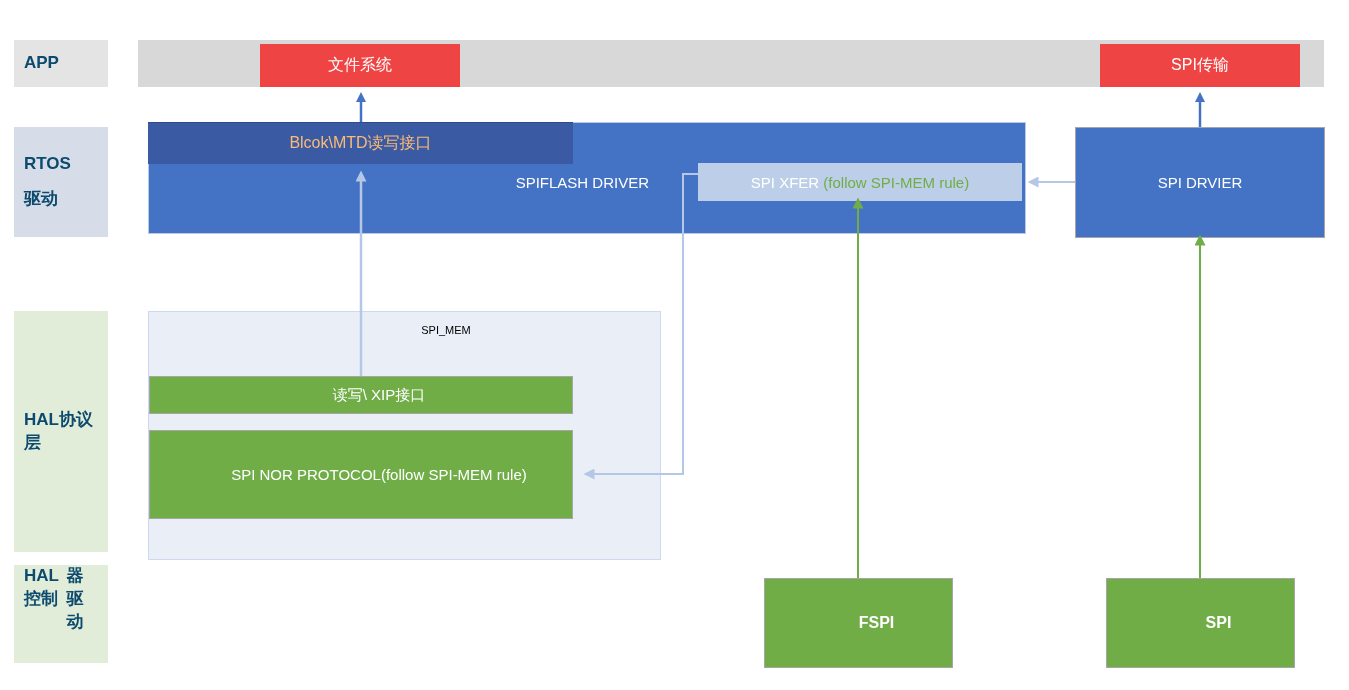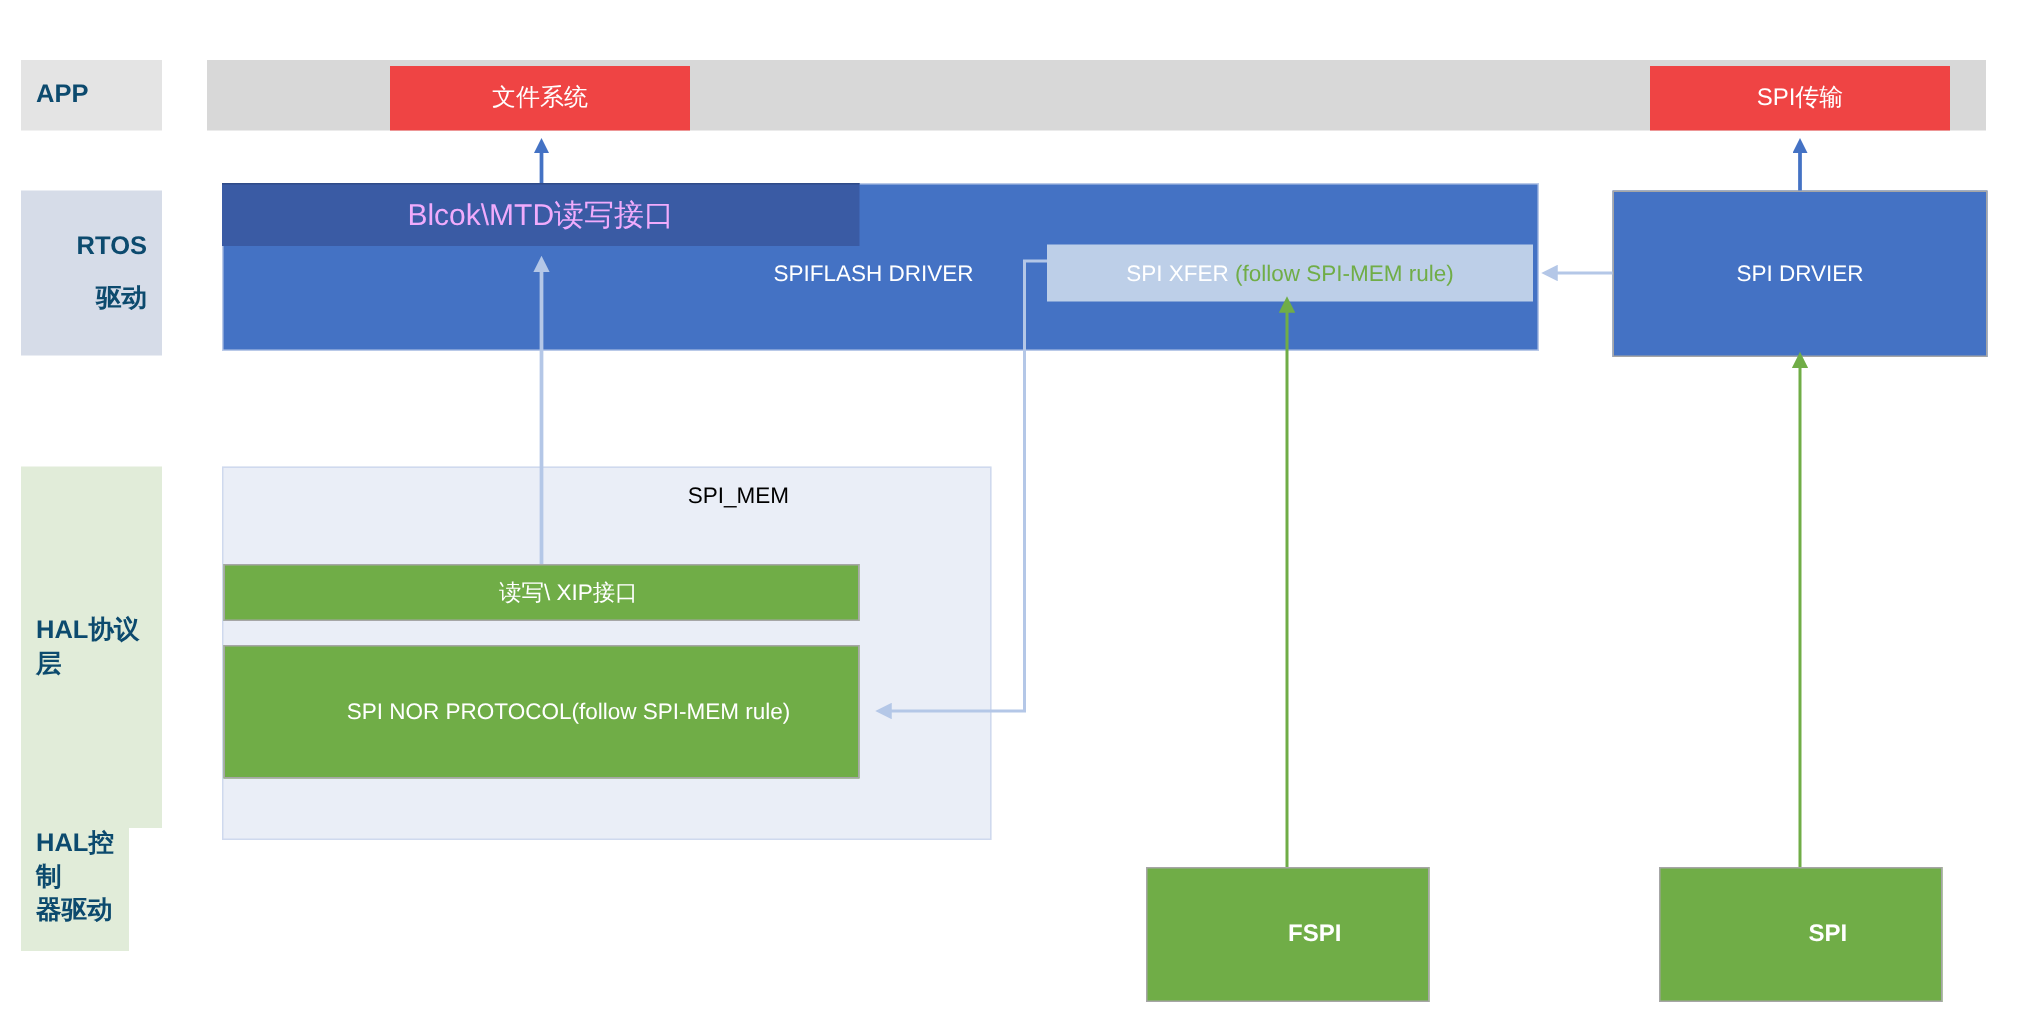--- a/index.html
+++ b/index.html
@@ -56,22 +56,22 @@
     color: #ffffff;
     font-size: 15px;
     align-items: flex-start;
     justify-content: flex-end;
   }
   .spiflash-driver .lbl { padding: 51px 376px 0 0; }
 
   .mtd-box {
     background: #3a5ba4;
     border-top: 1px solid #2f4b88;
-    color: #f0abfc;
-    font-size: 20px;
+    color: #fdba74;
+    font-size: 16px;
   }
 
   .spi-xfer {
     background: #bdcfe8;
     color: #ffffff;
     font-size: 15px;
   }
   .spi-xfer .green { color: #70ad47; }
 
   .spi-driver {
@@ -82,22 +82,22 @@
   }
 
   
   .spimem-container {
     background: #eaeef7;
     border: 1px solid #cfd9ee;
   }
   .spimem-label {
     position: absolute;
     color: #000000;
-    font-size: 15px;
-    justify-content: flex-end;
+    font-size: 11px;
+    justify-content: center;
   }
 
   .green-box {
     background: #70ad47;
     border: 1px solid #a6a6a6;
     color: #ffffff;
     font-size: 15px;
     padding-left: 36px;
   }
   .green-box.bold { font-weight: bold; font-size: 16px; }
@@ -108,31 +108,31 @@
 </style>
 </head>
 <body>
 
 <div id="canvas">
 
   <div class="box layer-label layer-app" style="left:14px; top:40px; width:94px; height:47px;">
     <span>APP</span>
   </div>
 
-  <div class="box layer-label layer-rtos" style="left:14px; top:127px; width:94px; height:110px; flex-direction:column; align-items:flex-end; justify-content:center;gap:12px;">
+  <div class="box layer-label layer-rtos" style="left:14px; top:127px; width:94px; height:110px; flex-direction:column; align-items:flex-start; justify-content:center;gap:12px;">
     <span>RTOS</span>
     <span>驱动</span>
   </div>
 
   <div class="box layer-label layer-hal" style="left:14px; top:311px; width:94px; height:241px; flex-direction:column; align-items:flex-start; justify-content:center;">
     <span>HAL协议</span>
     <span>层</span>
   </div>
 
-  <div class="box layer-label layer-halc" style="left:14px; top:536px; width:72px; height:98px; flex-direction:column; align-items:flex-start; justify-content:center;">
+  <div class="box layer-label layer-halc" style="left:14px; top:565px; width:94px; height:98px; align-items:flex-start; justify-content:center;">
     <span>HAL控制</span>
     <span>器驱动</span>
   </div>
 
   <div class="box appbar-bg" style="left:138px; top:40px; width:1186px; height:47px;"></div>
 
   <div class="box appbar-seg" style="left:260px; top:44px; width:200px; height:43px;">
     <span>文件系统</span>
   </div>
 

